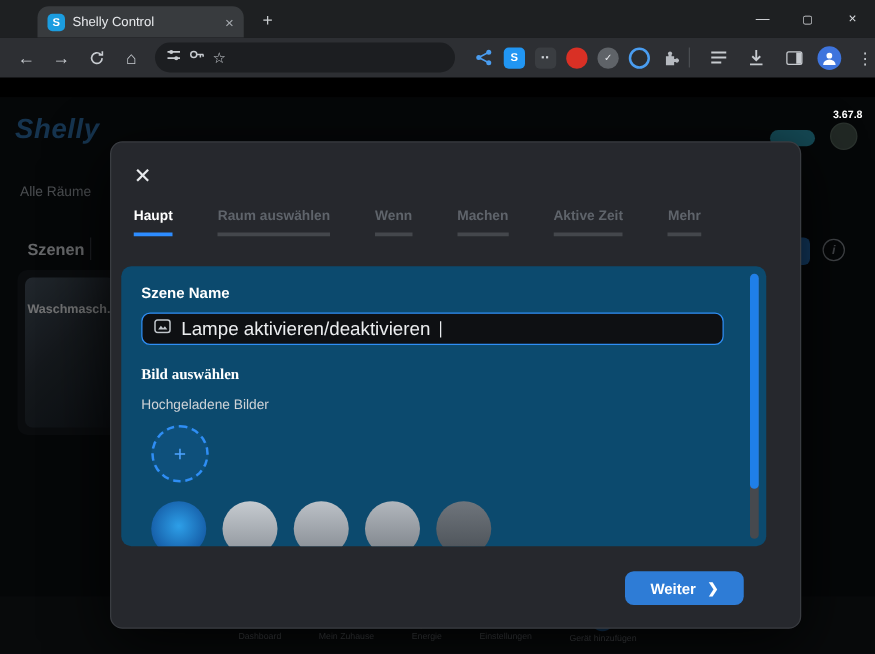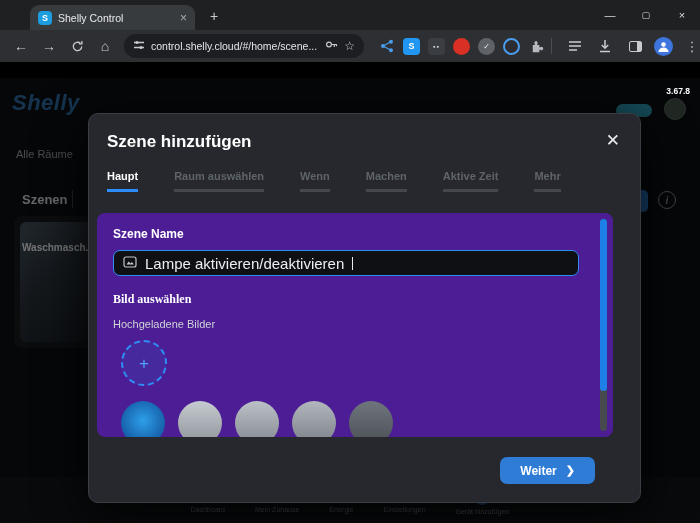--- a/index.html
+++ b/index.html
@@ -78,21 +78,21 @@
   
   .modal { position:absolute; left:88px; top:35px; width:553px; height:390px; background:#26282d;
         border:1px solid #3a3d42; border-radius:10px; box-shadow:0 12px 50px rgba(0,0,0,0.8); z-index:3; }
   .modal-header { display:flex; justify-content:space-between; align-items:flex-start; padding:18px 20px 10px 18px; }
   .modal-title { font-size:17px; font-weight:bold; color:#fff; }
   .modal-close { color:#e8eaed; font-size:17px; line-height:1; cursor:default; }
   .tabs { display:flex; gap:36px; padding:8px 18px 0 18px; }
   .tabb { font-size:11px; font-weight:bold; color:#5f646b; padding-bottom:7px;
         border-bottom:3px solid #44474c; white-space:nowrap; }
   .tabb.active { color:#fff; border-bottom-color:#2d8cff; }
-  .panel { position:absolute; left:8px; top:99px; width:516px; height:224px; background:#4c1d95;
+  .panel { position:absolute; left:8px; top:99px; width:516px; height:224px; background:#0c4a6e;
         border-radius:8px; padding:14px 16px; overflow:hidden; }
   .scrollbar { position:absolute; right:6px; top:6px; bottom:6px; width:7px; border-radius:4px; background:#46494e; }
   .scroll-thumb { position:absolute; left:0; top:0; width:7px; height:81%; border-radius:4px; background:#1f7fe8; }
   .form-label { font-size:12px; font-weight:bold; color:#fff; margin-bottom:9px; }
   .name-input { display:flex; align-items:center; gap:8px; height:26px; width:466px; background:#0e1013;
         border:1.5px solid #2f8ef5; border-radius:7px; padding:0 9px; margin-bottom:16px; }
   .input-text { font-size:15px; color:#eceef0; white-space:nowrap; }
   .caret { width:1px; height:13px; background:#e8eaed; }
   .sub-label { font-size:12px; font-weight:bold; color:#fff; margin-bottom:11px;font-family:Liberation Serif, serif; }
   .small-label { font-size:11px; color:#cfd3d7; margin-bottom:10px; }
@@ -140,21 +140,20 @@
   </div>
   <div class="nav-icon">⌂</div>
   <div class="addr">
     <span>
       <svg width="12" height="12" viewBox="0 0 12 12">
           <path d="M1 3.5 h10 M1 8.5 h10" stroke="#c7cbd0" stroke-width="1.3"></path>
           <circle cx="4" cy="3.5" r="1.6" fill="#c7cbd0"></circle>
           <circle cx="8" cy="8.5" r="1.6" fill="#c7cbd0"></circle>
         </svg>
     </span>
-    <span class="addr-url">control.shelly.cloud/#/home/scene...</span>
     <span>
       <svg width="13" height="13" viewBox="0 0 13 13">
           <circle cx="4" cy="6.5" r="2.4" stroke="#c7cbd0" stroke-width="1.2" fill="none"></circle>
           <path d="M6.4 6.5 h5.3 M9.3 6.5 v2.4 M11.5 6.5 v1.8" stroke="#c7cbd0" stroke-width="1.2" fill="none"></path>
         </svg>
     </span>
     <span style="color:#c7cbd0;font-size:12px;">☆</span>
   </div>
   <div class="ext-group">
     <div class="ext-icon">
@@ -241,21 +240,20 @@
       <span class="bn-add">+</span>
       <span>Gerät hinzufügen</span>
     </div>
   </div>
 
   <div class="dim"></div>
   <div class="version">3.67.8</div>
 
   <div class="modal">
     <div class="modal-header">
-      <div class="modal-title">Szene hinzufügen</div>
       <div class="modal-close">✕</div>
     </div>
     <div class="tabs">
       <div class="tabb active">Haupt</div>
       <div class="tabb">Raum auswählen</div>
       <div class="tabb">Wenn</div>
       <div class="tabb">Machen</div>
       <div class="tabb">Aktive Zeit</div>
       <div class="tabb">Mehr</div>
     </div>

